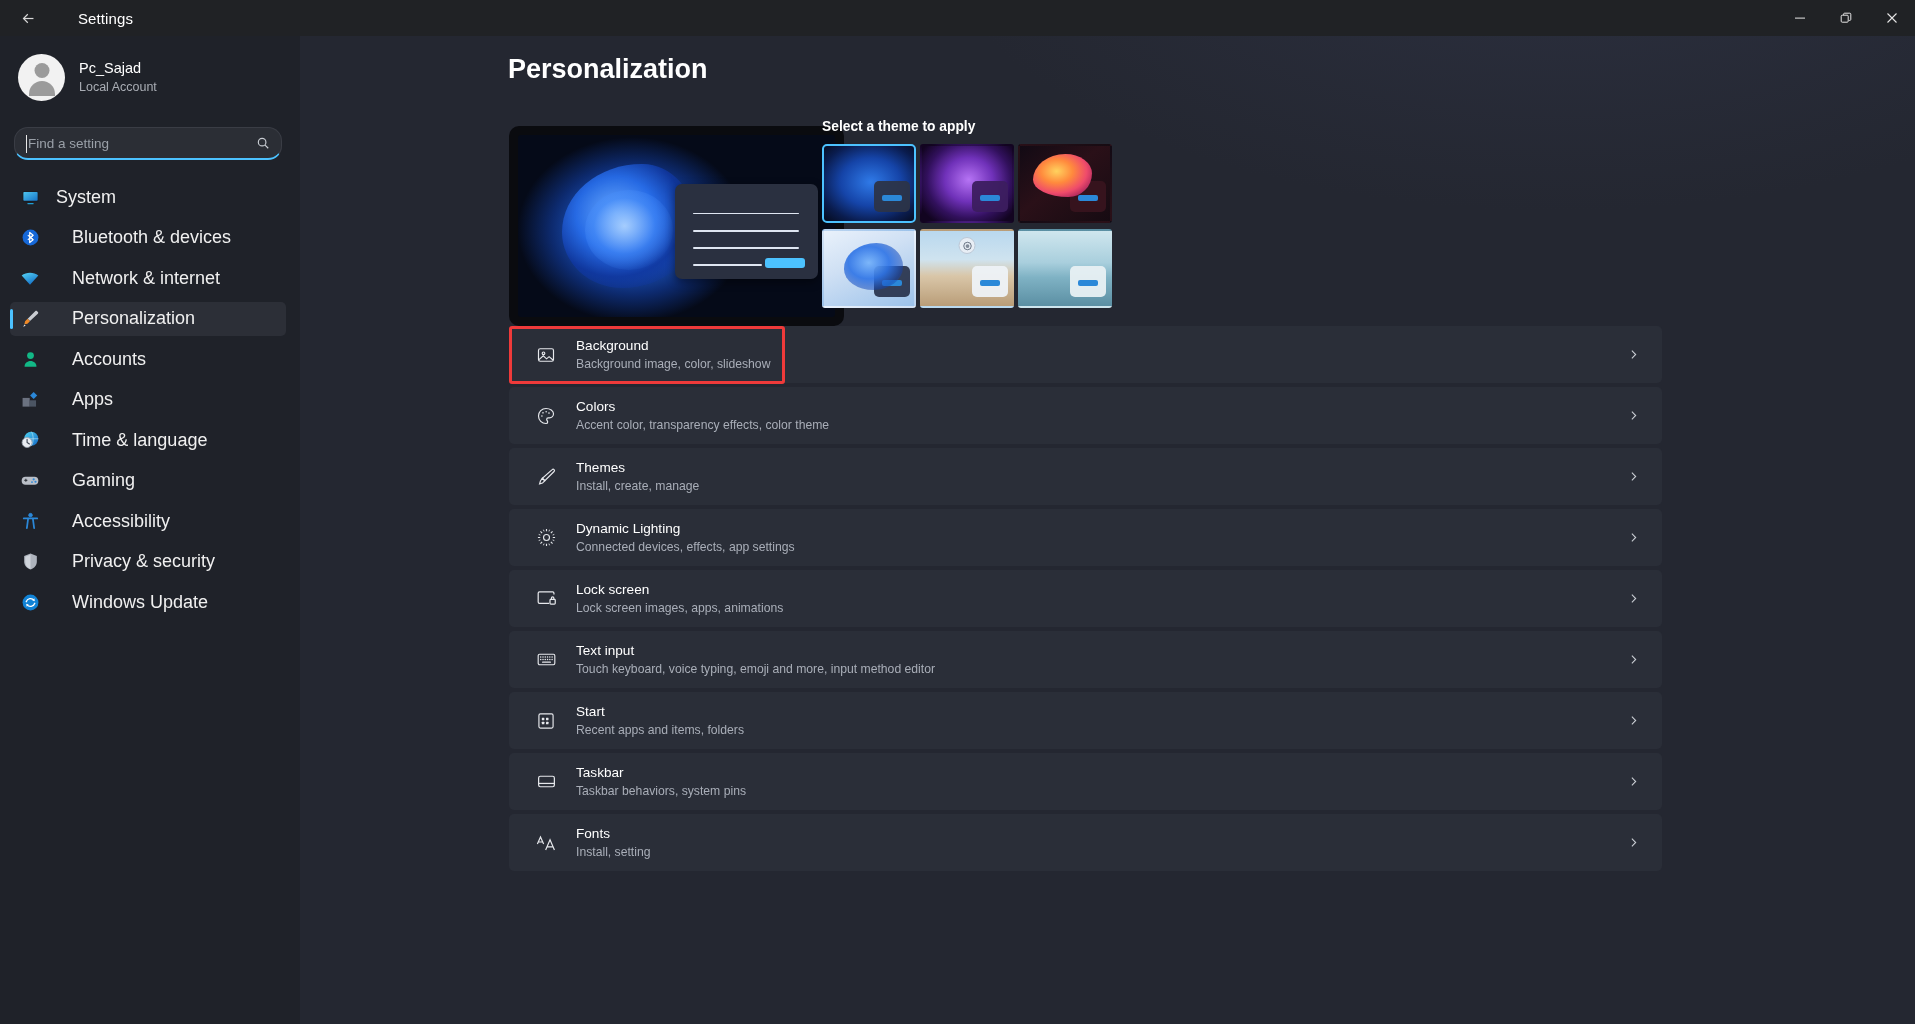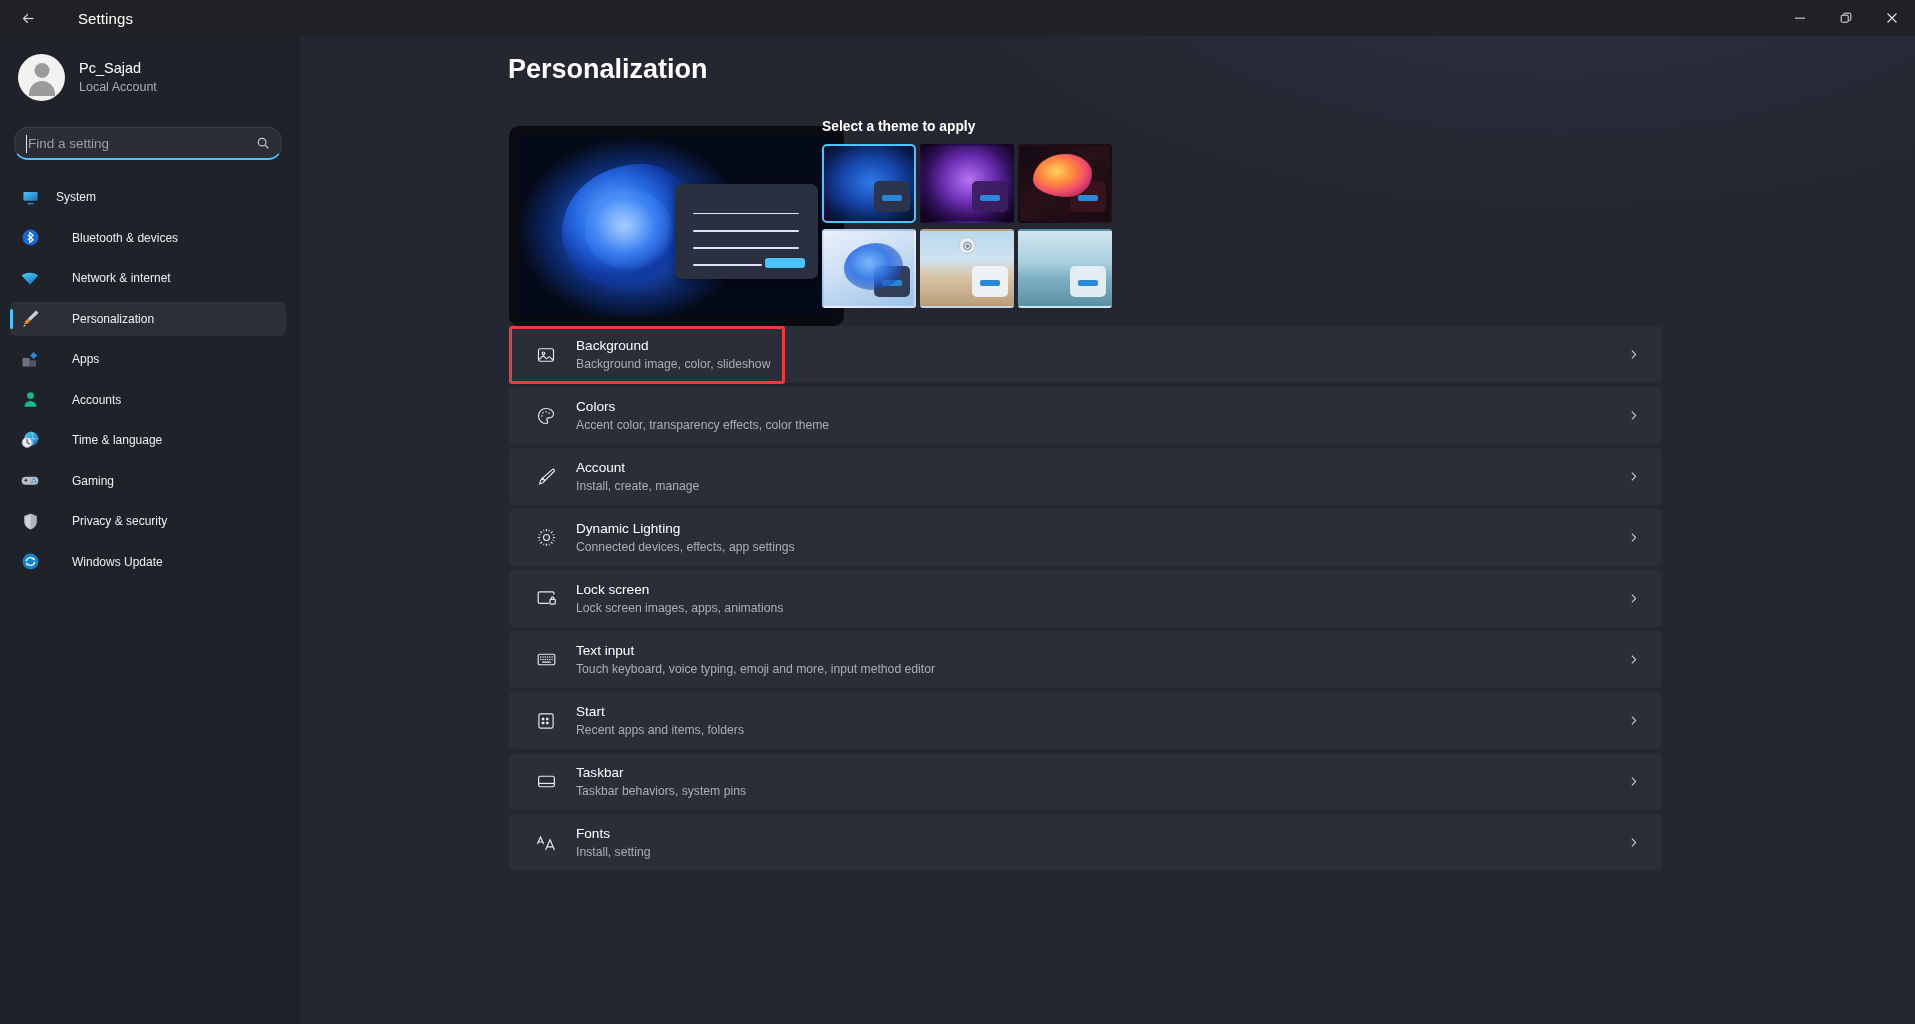--- a/index.html
+++ b/index.html
@@ -84,21 +84,21 @@
   .nav-item + .nav-item { margin-top: 6.5px; gap: 16px; }
   .nav-item.active { background: #2c2f37; }
   .nav-item.active::before {
     content: ""; position: absolute; left: 0px; top: 7px;
     width: 3px; height: 20px; border-radius: 2px; background: #4cc2ff;
   }
   .nav-ico {
     width: 20px; height: 20px; flex: none; margin-right: 16px;
     display: flex; align-items: center; justify-content: center;
   }
-  .nav-label { font-size: 12px; color: #f0f0f0; white-space: nowrap; }
+  .nav-label { font-size: 18px; color: #f0f0f0; white-space: nowrap; }
 
   
   .main {
     position: absolute; top: 36px; left: 300px; width: 1615px; height: 988px;
     background: #242731;
     background-image: radial-gradient(900px 420px at 78% -12%, #2c3040 0%, rgba(44,48,64,0) 70%);
     overflow: hidden;
   }
   .page-title {
     position: absolute; left: 208px; top: 18px;
@@ -338,36 +338,36 @@
           <path d="M9.1 11.8l2.8 2.8-3 3-3.6.8.8-3.6 3-3z" fill="#f08a28"></path>
           <path d="M5.3 18.6l-1.5 2.8 3-1.4-1.5-1.4z" fill="#e2e4e8"></path>
         </svg>
       </span>
       <span class="nav-label">Personalization</span>
     </div>
 
     <div class="nav-item">
       <span class="nav-ico">
         <svg width="19" height="19" viewBox="0 0 24 24">
+          <circle cx="12" cy="7" r="4.3" fill="#12b886"></circle>
+          <path d="M4.5 21c0-4.1 3.4-7 7.5-7s7.5 2.9 7.5 7H4.5z" fill="#12b886"></path>
+        </svg>
+      </span>
+      <span class="nav-label">Accounts</span>
+    </div>
+
+    <div class="nav-item">
+      <span class="nav-ico">
+        <svg width="19" height="19" viewBox="0 0 24 24">
           <rect x="2" y="10" width="9" height="11" fill="#6b7280"></rect>
           <rect x="11" y="13" width="8" height="8" fill="#4b5563"></rect>
           <path d="M16 2.5l4.5 4.5L16 11.5 11.5 7 16 2.5z" fill="#2b88d8"></path>
         </svg>
       </span>
       <span class="nav-label">Apps</span>
-    </div>
-
-    <div class="nav-item">
-      <span class="nav-ico">
-        <svg width="19" height="19" viewBox="0 0 24 24">
-          <circle cx="12" cy="7" r="4.3" fill="#12b886"></circle>
-          <path d="M4.5 21c0-4.1 3.4-7 7.5-7s7.5 2.9 7.5 7H4.5z" fill="#12b886"></path>
-        </svg>
-      </span>
-      <span class="nav-label">Accounts</span>
     </div>
 
     <div class="nav-item">
       <span class="nav-ico">
         <svg width="20" height="20" viewBox="0 0 24 24">
           <circle cx="13.5" cy="10.5" r="8.5" fill="url(#gg)"></circle>
           <path d="M5 10.5h17M13.5 2c3 3 3 14 0 17" stroke="#bfe9f7" stroke-width=".9" fill="none" opacity=".8"></path>
           <circle cx="8.5" cy="15" r="6" fill="#e9edf2" stroke="#9aa3ae" stroke-width="1"></circle>
           <path d="M8.5 11.2V15l2.8 1.8" stroke="#3a4350" stroke-width="1.3" fill="none" stroke-linecap="round"></path>
           <defs>
@@ -387,20 +387,30 @@
           <rect x="2" y="7.5" width="20" height="9.5" rx="4.7" fill="#b9bec6"></rect>
           <path d="M7 10v3.6M5.2 11.8h3.6" stroke="#35393f" stroke-width="1.3"></path>
           <circle cx="16.4" cy="10.6" r="1.3" fill="#2b88d8"></circle>
           <circle cx="18.6" cy="13.5" r="1.3" fill="#2b88d8"></circle>
           <circle cx="14.4" cy="13.9" r="1.1" fill="#2b88d8"></circle>
         </svg>
       </span>
       <span class="nav-label">Gaming</span>
     </div>
 
+    <div class="nav-item">
+      <span class="nav-ico">
+        <svg width="19" height="19" viewBox="0 0 24 24" stroke="#2b88d8" fill="#2b88d8">
+          <circle cx="12" cy="4" r="2.3"></circle>
+          <path d="M3.5 8.2h17" stroke-width="2.2" stroke-linecap="round"></path>
+          <path d="M9 8.5l-1.6 12M15 8.5l1.6 12" stroke-width="2.2" stroke-linecap="round"></path>
+        </svg>
+      </span>
+      <span class="nav-label">Accessibility</span>
+    </div>
 
     <div class="nav-item">
       <span class="nav-ico">
         <svg width="19" height="19" viewBox="0 0 24 24">
           <path d="M12 2l8 3v7c0 5-3.4 8.6-8 10-4.6-1.4-8-5-8-10V5l8-3z" fill="#aeb4bd"></path>
           <path d="M12 3.4v18.2C8.2 20.3 5.4 17.1 5.4 12V5.9L12 3.4z" fill="#cfd4db"></path>
         </svg>
       </span>
       <span class="nav-label">Privacy &amp; security</span>
     </div>
@@ -529,21 +539,21 @@
     </div>
 
     <div class="row">
       <span class="row-ico">
         <svg width="20" height="20" viewBox="0 0 24 24" fill="none" stroke="currentColor" stroke-width="1.4">
           <path d="M19.4 3.1a1.6 1.6 0 012.3 2.3L10.6 16.5l-3-3L19.4 3.1z"></path>
           <path d="M7.6 13.5l3 3-2.8 2.8-3.5 1 1-3.5 2.3-3.3z"></path>
         </svg>
       </span>
       <span class="row-txt">
-        <span class="row-title">Account</span>
+        <span class="row-title">Themes</span>
         <span class="row-sub">Install, create, manage</span>
       </span>
       <span class="chev">
         <svg width="13" height="13" viewBox="0 0 24 24" fill="none" stroke="currentColor" stroke-width="2">
             <path d="M9 5l7 7-7 7"></path>
           </svg>
       </span>
     </div>
 
     <div class="row">

